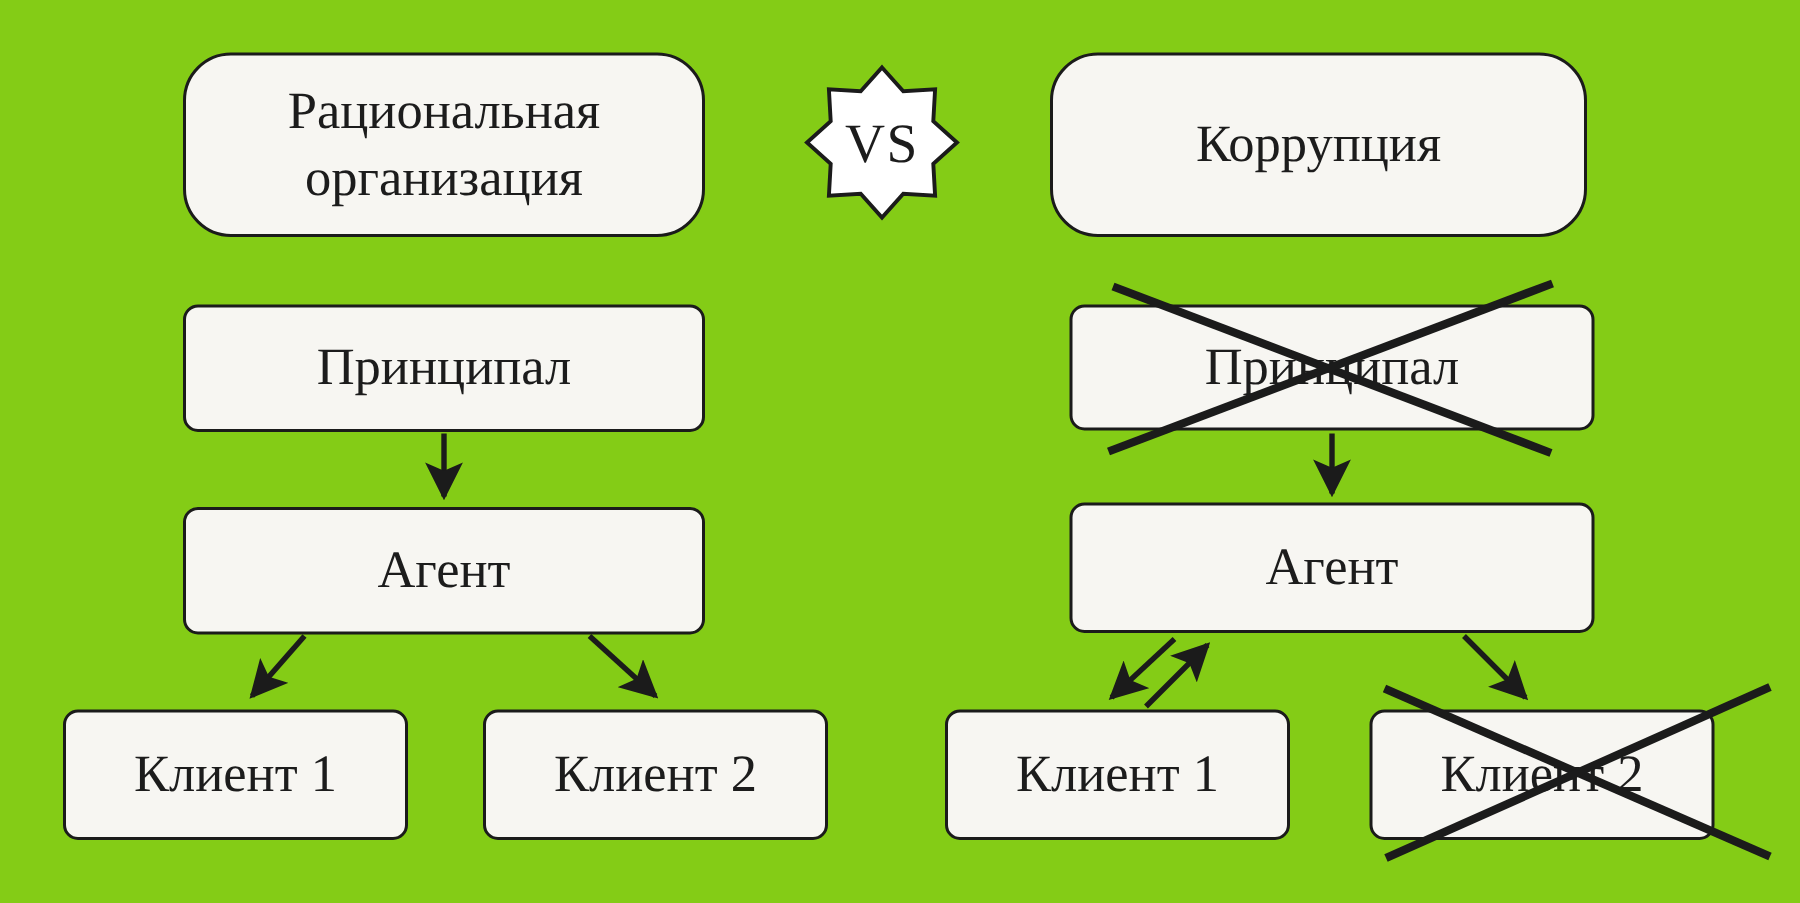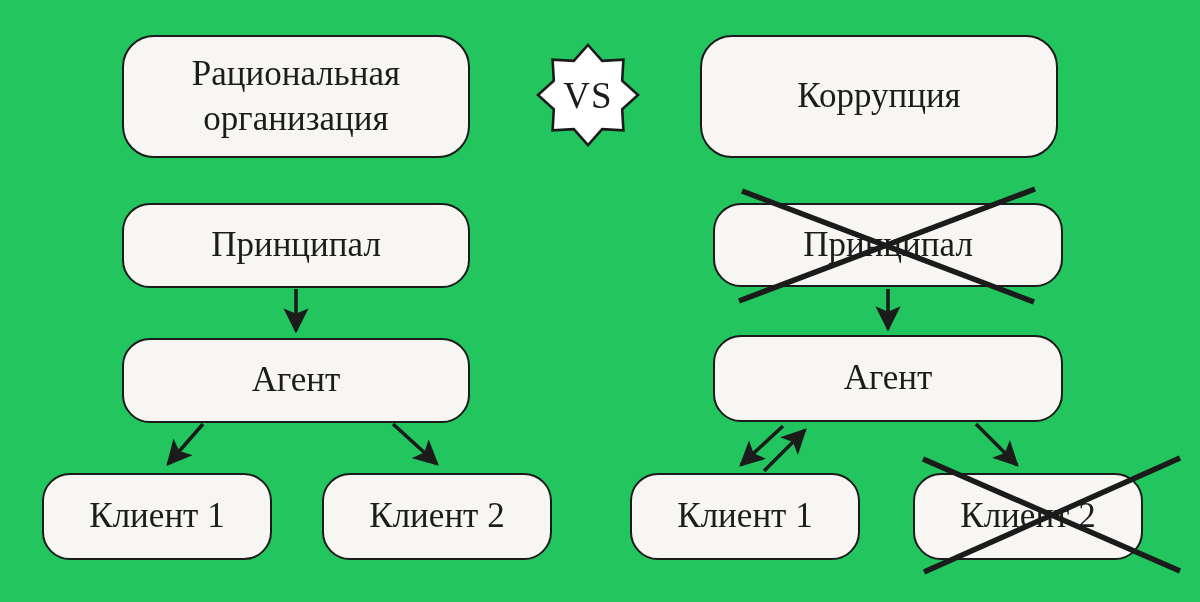--- a/index.html
+++ b/index.html
@@ -4,31 +4,31 @@
 <style>
   html, body {
     margin: 0;
     padding: 0;
     background: #ffffff;
   }
   .canvas {
     position: relative;
     width: 1200px;
     height: 602px;
-    background: #22c55e;
+    background: #84cc16;
     overflow: hidden;
     font-family: "Liberation Serif", "DejaVu Serif", serif;
     color: #1c1c1c;
   }
   .node {
     position: absolute;
     box-sizing: border-box;
     background: #f7f6f2;
     border: 2px solid #1b1b1b;
-    border-radius: 28px;
+    border-radius: 10px;
     display: flex;
     align-items: center;
     justify-content: center;
     text-align: center;
     font-size: 35px;
     line-height: 1.26;
     z-index: 1;
   }
   .node .lbl {
     display: block;

